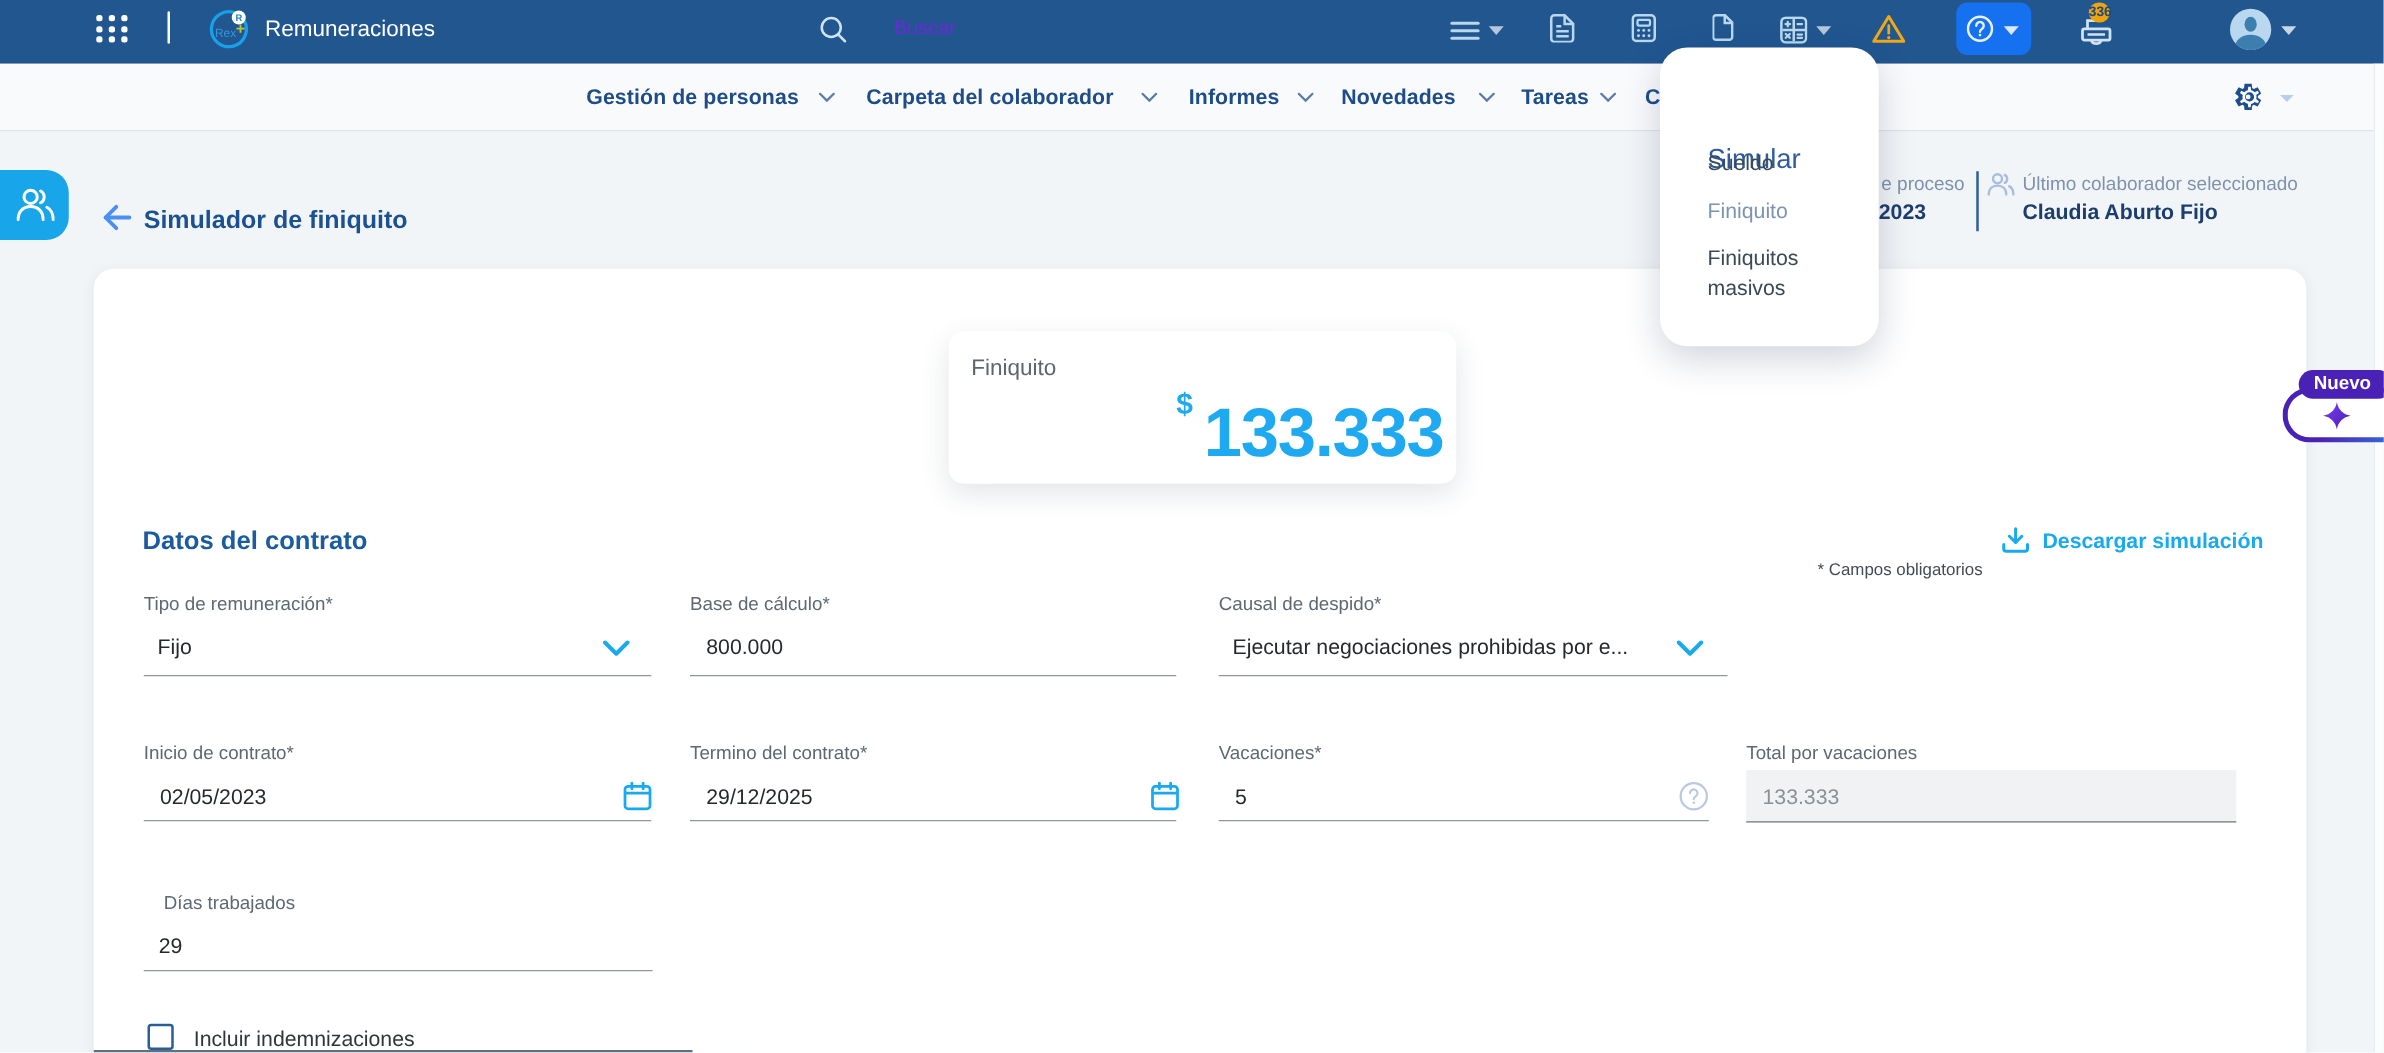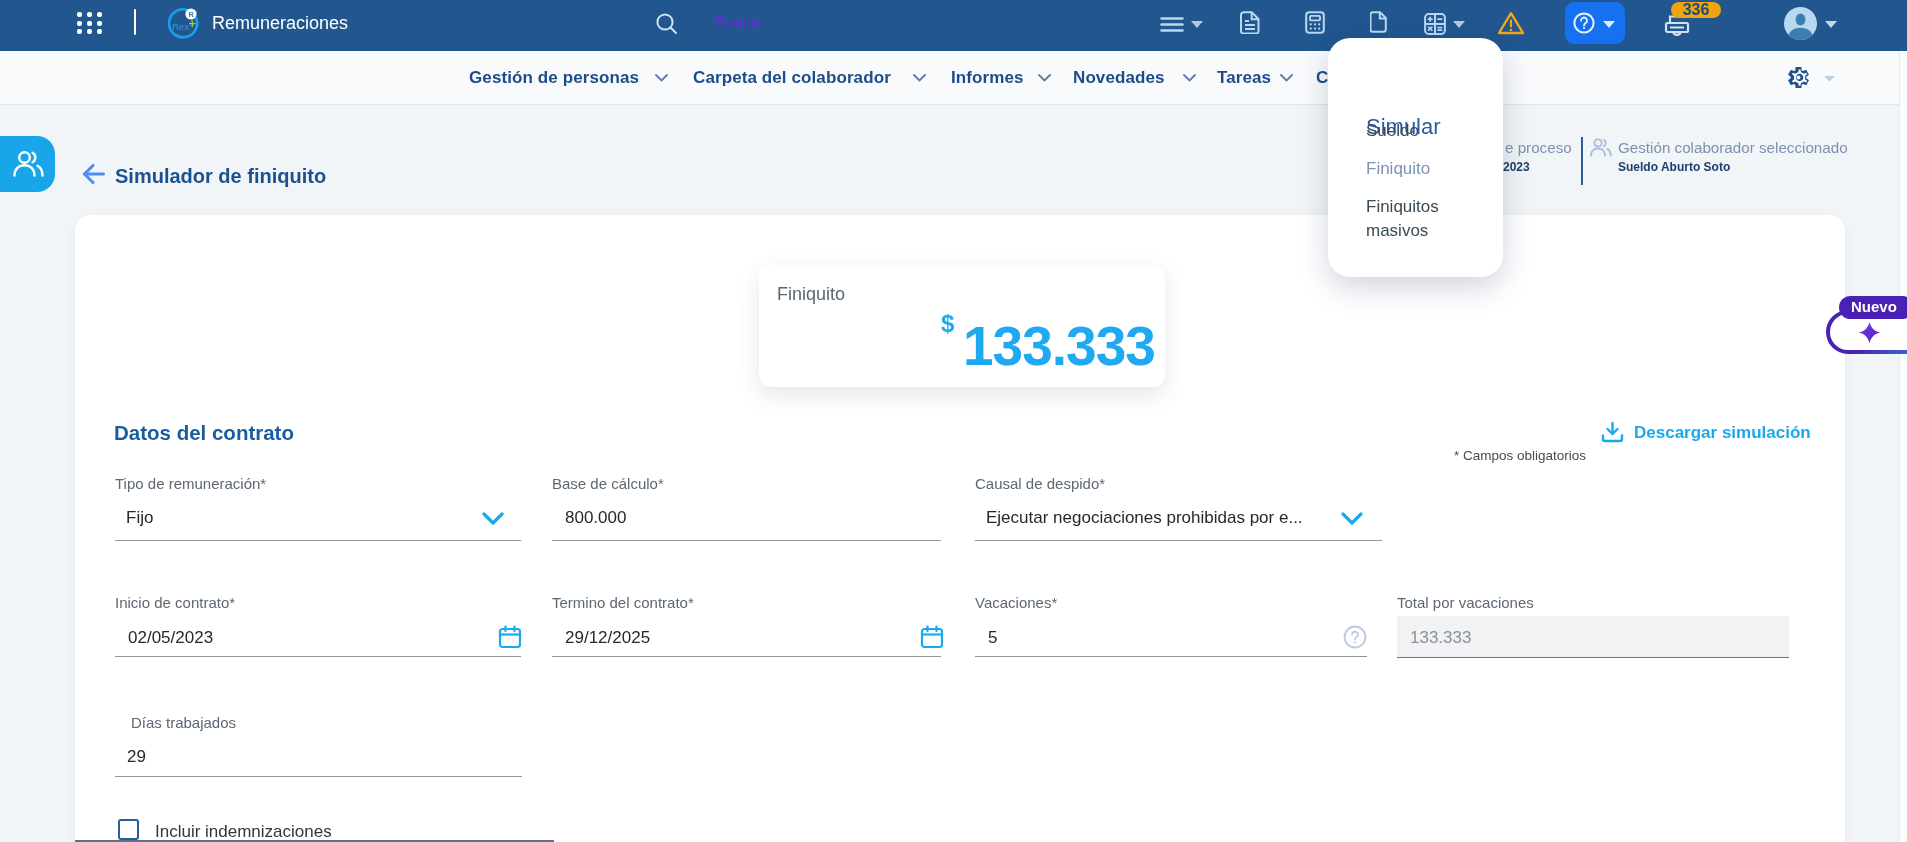--- a/index.html
+++ b/index.html
@@ -12,21 +12,21 @@
 
   
   #navbar { left:0; top:51px; width:1907px; height:54px; background:#f9fafc; border-bottom:1px solid #e0e4e8; }
   .navitem { position:absolute; top:51px; height:69px; line-height:54px; font-size:17px; font-weight:700; color:#1d4c88; letter-spacing:0.1px; }
 
   
   #sidetab { left:0; top:136px; width:55px; height:56px; background:#18a5ea; border-radius:0 18px 18px 0; }
   #pagetitle { left:115px; top:165px; font-size:20px; font-weight:700; color:#1b5191; }
 
   .hlabel { font-size:15.2px; color:#7e92ae; }
-  .hvalue { font-size:12px; font-weight:700; color:#1c3e6e; }
+  .hvalue { font-size:17px; font-weight:700; color:#1c3e6e; }
 
   #maincard { left:75px; top:215px; width:1770px; height:700px; background:#fff; border-radius:16px; box-shadow:0 2px 10px rgba(26,58,94,0.07); }
 
   #resultcard { left:759px; top:265px; width:406px; height:122px; background:#fff; border-radius:12px; box-shadow:0 8px 22px rgba(40,60,90,0.13); }
 
   #datos { left:114px; top:421px; font-size:20.5px; font-weight:700; color:#1b5b9f; }
 
   .flabel { position:absolute; font-size:15px; color:#5d6873; }
   .fvalue { position:absolute; font-size:17px; color:#25292e; }
   .uline  { position:absolute; height:1px; background:#90969c; }
@@ -135,21 +135,21 @@
 </svg>
 <svg class="abs" style="left:1602px; top:20px;" width="14" height="9" viewBox="0 0 14 9">
     <path d="M1 1 L7 8 L13 1 Z" fill="#dfe9f5"></path>
   </svg>
 <svg class="abs" style="left:1664px; top:15px;" width="26" height="24" viewBox="0 0 26 24">
   <path d="M6 8 V1.5 h9" fill="none" stroke="#cfe3f5" stroke-width="2.2"></path>
   <rect x="2" y="8" width="22" height="9" rx="1.5" fill="none" stroke="#cfe3f5" stroke-width="2.2"></rect>
   <line x1="6" y1="12.5" x2="20" y2="12.5" stroke="#cfe3f5" stroke-width="2"></line>
   <path d="M9 17 a4.2 4.2 0 0 0 8 0" fill="none" stroke="#cfe3f5" stroke-width="2.2"></path>
 </svg>
-<div class="abs" style="left:1671px; top:2px; width:50px; height:16px; background:#efa30d; border-radius:8px; text-align:center; font-size:16px; font-weight:700; color:#1c4a7e; line-height:16px;">336</div>
+<div class="abs" style="left:1671px; top:2px; width:17px; height:16px; background:#efa30d; border-radius:8px; text-align:center; font-size:11px; font-weight:700; color:#1c4a7e; line-height:16px;">336</div>
 <div class="abs" style="left:1784px; top:7px; width:33px; height:33px; border-radius:50%; background:#b9d8f0; overflow:hidden;">
   <svg width="33" height="33" viewBox="0 0 33 33">
     <ellipse cx="16.5" cy="12.4" rx="4.9" ry="6" fill="#3c7fae"></ellipse>
     <path d="M3.5 33 c0 -8 5.5 -12.3 13 -12.3 s13 4.3 13 12.3 z" fill="#3c7fae"></path>
   </svg>
 </div>
 <svg class="abs" style="left:1824px; top:20px;" width="14" height="9" viewBox="0 0 14 9">
     <path d="M1 1 L7 8 L13 1 Z" fill="#c8d7e6"></path>
   </svg>
 
@@ -204,22 +204,22 @@
 <div class="abs hvalue" style="left:1503px; top:160px;">2023</div>
 <div class="abs" style="left:1581px; top:137px; width:1.5px; height:48px; background:#2e5e95;"></div>
 <svg class="abs" style="left:1589px; top:138px;" width="24" height="19" viewBox="0 0 24 19">
   <g fill="none" stroke="#a9bedd" stroke-width="1.9" stroke-linecap="round">
     <circle cx="9" cy="5" r="3.6"></circle>
     <path d="M2 17.5 c0 -4.5 3 -7 7 -7 s7 2.5 7 7"></path>
     <path d="M14.8 1.9 a3.6 3.6 0 0 1 0 6.4"></path>
     <path d="M18.3 10.9 c2.2 1.2 3.4 3.5 3.4 6.6"></path>
   </g>
 </svg>
-<div class="abs hlabel" style="left:1618px; top:139px;">Gestión colaborador seleccionado</div>
-<div class="abs hvalue" style="left:1618px; top:160px;">Sueldo Aburto Soto</div>
+<div class="abs hlabel" style="left:1618px; top:139px;">Último colaborador seleccionado</div>
+<div class="abs hvalue" style="left:1618px; top:160px;">Claudia Aburto Fijo</div>
 
 <div class="abs" id="maincard"></div>
 
 <div class="abs" id="resultcard"></div>
 <div class="abs" style="left:777px; top:284px; font-size:18px; color:#5c6670;">Finiquito</div>
 <div class="abs" style="left:941px; top:310px; font-size:24px; font-weight:700; color:#1fa9f0;">$</div>
 <div class="abs" style="left:963px; top:314px; font-size:55px; font-weight:700; letter-spacing:-1px; color:#1fa9f0;">133.333</div>
 
 <div class="abs" style="left:1826px; top:310px; width:110px; height:44px; border-radius:22px; border:4px solid transparent; background:linear-gradient(#fff,#fff) padding-box, linear-gradient(150deg,#4a21b5 55%,#2b8fe8 100%) border-box; z-index:30;"></div>
 <svg class="abs" style="left:1858px; top:321px; z-index:31;" width="23" height="23" viewBox="0 0 23 23">

